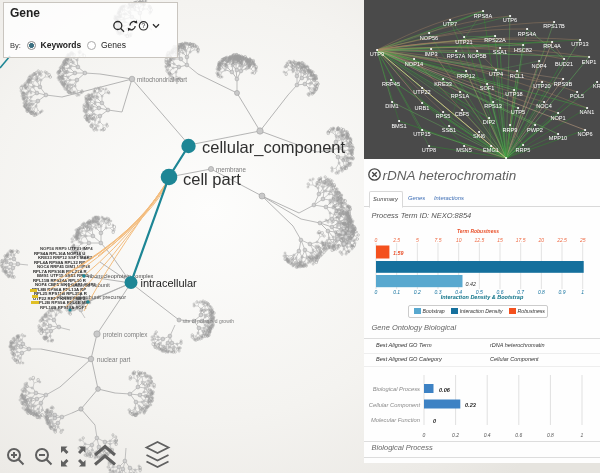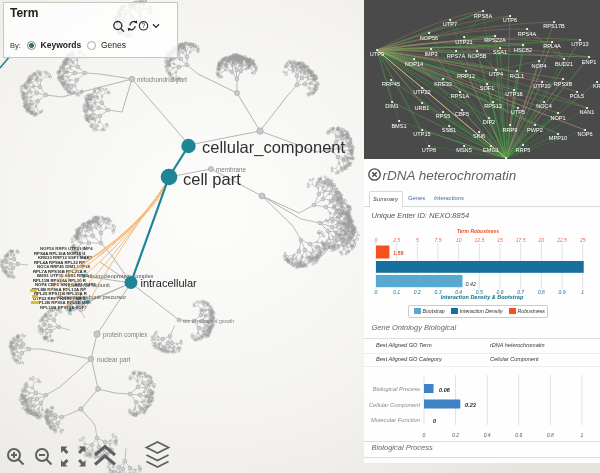--- a/index.html
+++ b/index.html
@@ -156,21 +156,21 @@
   </g>
 
   <g stroke="#606060" stroke-width="1.8" fill="none">
     <path d="M146.5 447.5l11-5.5 11 5.5-11 5.5z"></path>
     <path d="M146.5 455l11 5.5 11-5.5"></path>
     <path d="M146.5 461.5l11 5.5 11-5.5"></path>
   </g>
 </svg>
 
 <div id="searchpanel" class="abs">
-  <div class="title">Term</div>
+  <div class="title">Gene</div>
   <svg class="abs" style="left:105px;top:16px" width="62" height="14" viewBox="0 0 62 14">
     <g stroke="#2b2b2b" stroke-width="1.3" fill="none">
       <circle cx="8.8" cy="6.5" r="4"></circle>
         <path d="M11.8 9.5L15 12.8"></path>
     </g>
     <g stroke="#2b2b2b" stroke-width="1.25" fill="none">
       <path d="M27.3 3.3a4 4 0 0 0-6.4 3.1"></path>
       <path d="M19.8 10a4 4 0 0 0 6.4-3.1"></path>
     </g>
     <g fill="#2b2b2b">
@@ -382,21 +382,21 @@
   <svg class="abs" style="left:4px;top:8.5px" width="13" height="13" viewBox="0 0 13 13">
     <circle cx="6.5" cy="6.5" r="5.7" fill="none" stroke="#444" stroke-width="1.3"></circle>
     <path d="M4.2 4.2L8.8 8.8M8.8 4.2L4.2 8.8" stroke="#444" stroke-width="1.3"></path>
   </svg>
   <div class="hdr">rDNA heterochromatin</div>
   <div class="tabs">
     <div class="tab-active">Summary</div>
     <div class="tab" style="left:44px">Genes</div>
     <div class="tab" style="left:70px">Interactions</div>
   </div>
-  <div class="uid">Unique Enter ID: NEXO:8854</div>
+  <div class="uid">Process Term ID: NEXO:8854</div>
 
   <div class="tr-title">Term Robustness</div>
   <div id="axtop">
       <div class="axis-top" style="left:4px;width:16px;text-align:center;">0</div>
       <div class="axis-top" style="left:24.67px;width:16px;text-align:center;">2.5</div>
       <div class="axis-top" style="left:45.34px;width:16px;text-align:center;">5</div>
       <div class="axis-top" style="left:66.01px;width:16px;text-align:center;">7.5</div>
       <div class="axis-top" style="left:86.68px;width:16px;text-align:center;">10</div>
       <div class="axis-top" style="left:107.35000000000001px;width:16px;text-align:center;">12.5</div>
       <div class="axis-top" style="left:128.02px;width:16px;text-align:center;">15</div>

